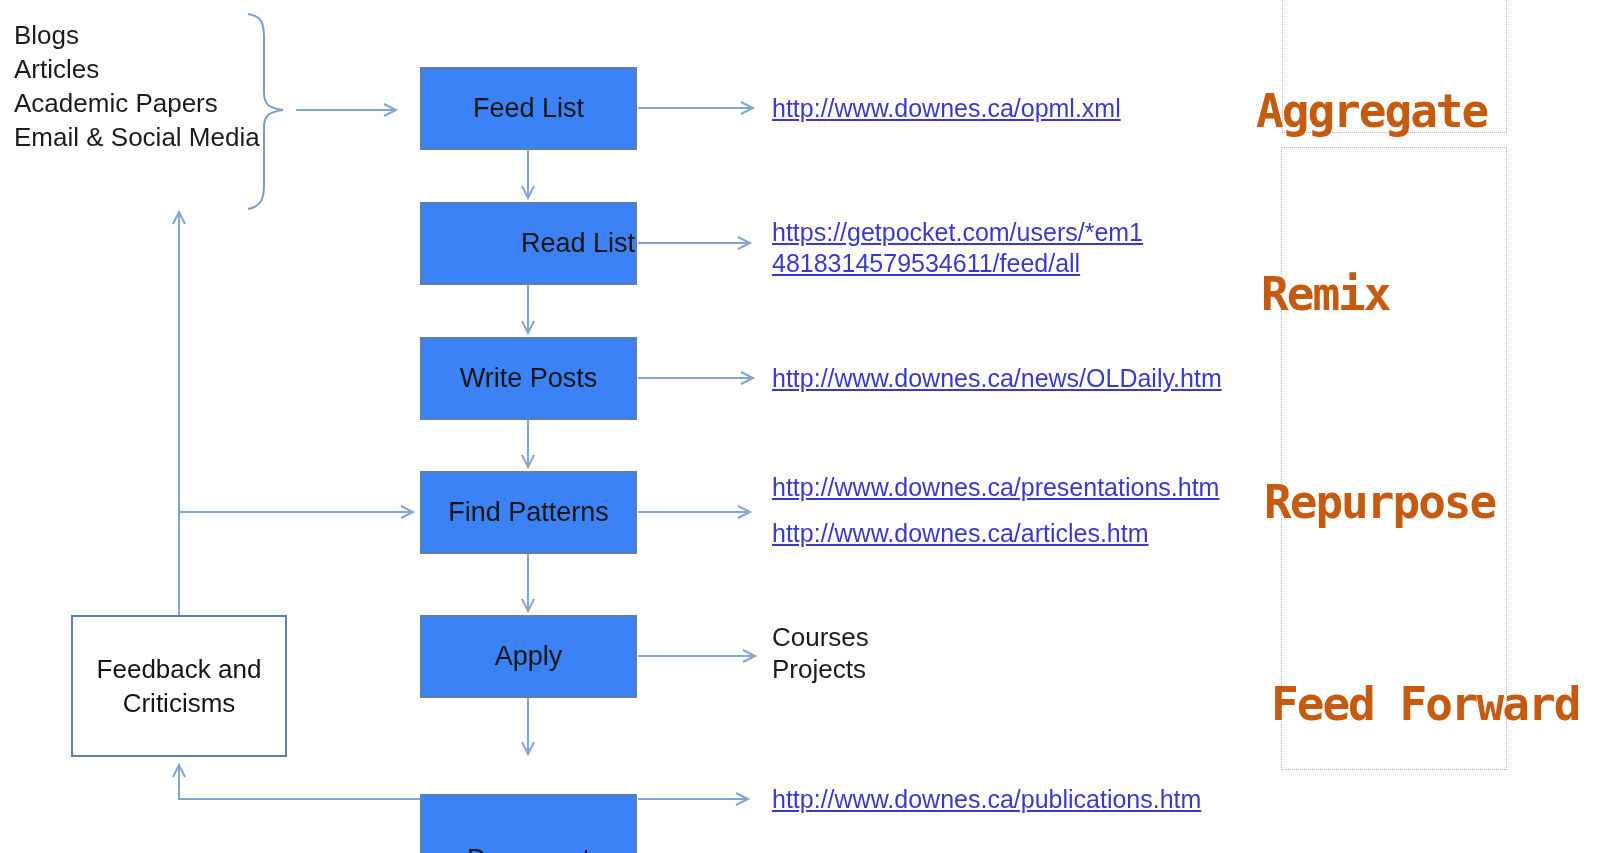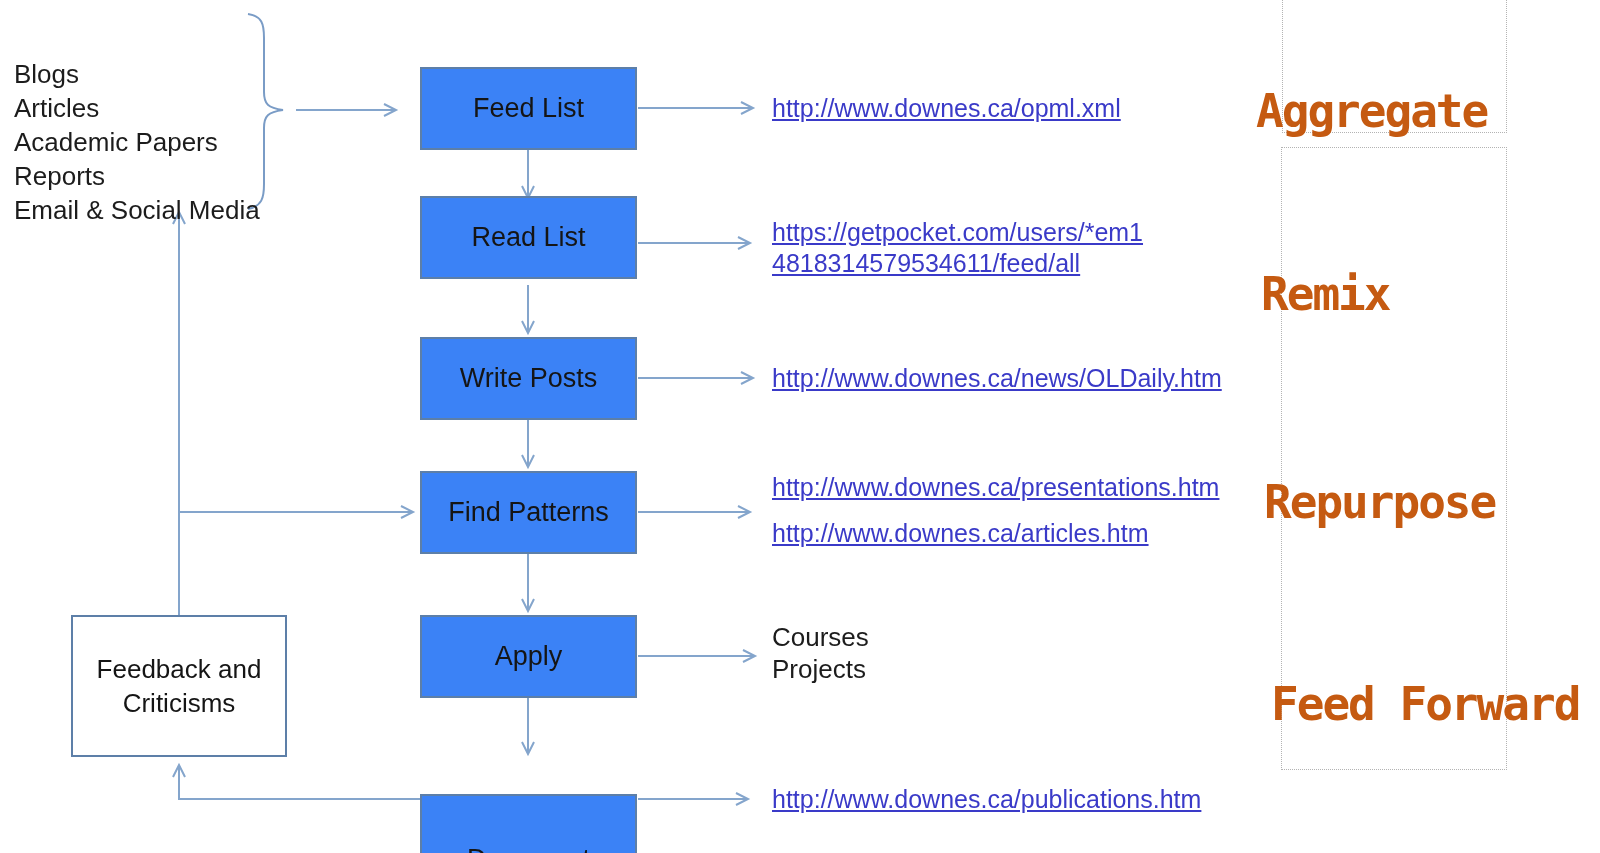--- a/index.html
+++ b/index.html
@@ -6,32 +6,32 @@
   #canvas{
     position:relative;width:1600px;height:853px;overflow:hidden;
     background:#ffffff;
     font-family:"Liberation Sans", sans-serif;
     color:#1c1c1c;
   }
   
   #wires{position:absolute;left:0;top:0;width:1600px;height:853px;}
 
   
-  .src-list{position:absolute;left:14px;top:18px;margin-top:39px;}
+  .src-list{position:absolute;left:14px;top:18px;}
   .src-item{font-size:26px;line-height:34px;color:#1c1c1c;white-space:nowrap;}
 
   
   .fbox{
     position:absolute;left:420px;width:217px;height:83px;
     border:2px solid #5d7fa8;background:#3b82f6;
     display:flex;align-items:center;justify-content:center;
     font-size:27px;color:#151515;box-sizing:border-box;
   }
   #box-feed{top:67px;}
-  #box-read{top:196px;}
+  #box-read{top:202px;justify-content:flex-end;}
   #box-write{top:337px;}
   #box-find{top:471px;}
   #box-apply{top:615px;}
   #box-doc{top:794px;align-items:flex-end;}
 
   .feedback-box{
     position:absolute;left:71px;top:615px;width:216px;height:142px;
     border:2px solid #5d7fa8;background:#ffffff;box-sizing:border-box;
     display:flex;flex-direction:column;align-items:center;justify-content:center;
     font-size:26px;line-height:34px;color:#151515;text-align:center;
@@ -107,21 +107,20 @@
     <path d="M420,799 L179,799 L179,765" fill="none" stroke="#84a5cc" stroke-width="2" marker-end="url(#ah)"></path>
   </svg>
 
   <div class="ghost-rect" id="ghost-top"></div>
   <div class="ghost-rect" id="ghost-main"></div>
 
   <div class="src-list">
     <div class="src-item">Blogs</div>
     <div class="src-item">Articles</div>
     <div class="src-item">Academic Papers</div>
-    <div class="src-item">Reports</div>
     <div class="src-item">Email &amp; Social Media</div>
   </div>
 
   <div class="fbox" id="box-feed">
     <span>Feed List</span>
   </div>
   <div class="fbox" id="box-read">
     <span>Read List</span>
   </div>
   <div class="fbox" id="box-write">

